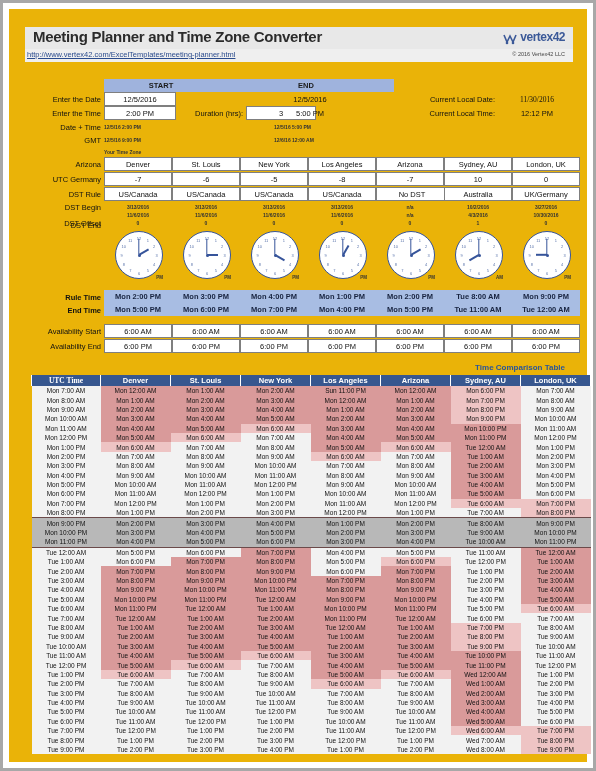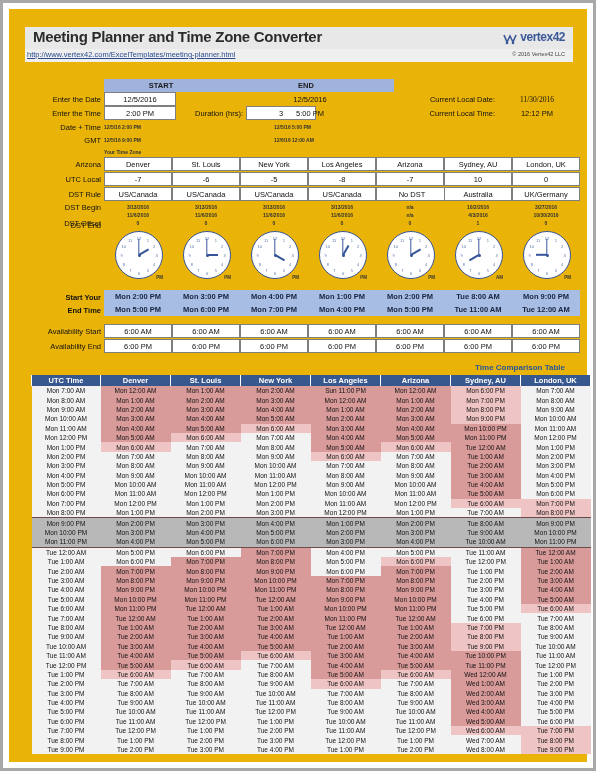--- a/index.html
+++ b/index.html
@@ -101,26 +101,26 @@
   <div class="tiny" style="left:95px;top:115px;width:80px;text-align:left;">12/5/16 2:00 PM</div>
   <div class="tiny" style="left:265px;top:115px;width:80px;text-align:left;">12/5/16 5:00 PM</div>
 
   <div class="lbl" style="left:10px;top:127px;width:82px;">GMT</div>
   <div class="tiny" style="left:95px;top:128px;width:80px;text-align:left;">12/5/16 9:00 PM</div>
   <div class="tiny" style="left:265px;top:128px;width:85px;text-align:left;">12/6/16 12:00 AM</div>
 
   <div class="tiny" style="left:95px;top:140px;width:80px;text-align:left;">Your Time Zone</div>
 
   <div class="lbl" style="left:10px;top:151px;width:82px;">Arizona</div>
-  <div class="lbl" style="left:10px;top:166px;width:82px;">UTC Local</div>
+  <div class="lbl" style="left:10px;top:166px;width:82px;">UTC Germany</div>
   <div class="lbl" style="left:10px;top:181px;width:82px;">DST Rule</div>
   <div class="lbl" style="left:10px;top:194px;width:82px;">DST Begin</div>
   <div class="lbl" style="left:10px;top:212px;width:82px;">DST End</div>
   <div class="lbl" style="left:10px;top:210px;width:82px;">DST Offset</div>
-  <div class="lbl" style="left:10px;top:284px;width:82px;font-weight:bold;">Start Your</div>
+  <div class="lbl" style="left:10px;top:284px;width:82px;font-weight:bold;">Rule Time</div>
   <div class="lbl" style="left:10px;top:297px;width:82px;font-weight:bold;">End Time</div>
   <div class="lbl" style="left:8px;top:318px;width:84px;">Availability Start</div>
   <div class="lbl" style="left:8px;top:333px;width:84px;text-align:right;">Availability End</div>
 
   <div id="zone-cols">
         <div class="loccell" style="left:95px;top:148px;width:68px;height:14px;">Denver</div>
         <div class="loccell" style="left:95px;top:163px;width:68px;height:14px;">-7</div>
         <div class="loccell" style="left:95px;top:178px;width:68px;height:14px;">US/Canada</div>
         <div class="tiny" style="left:95px;top:195px;width:68px;">3/13/2016</div>
         <div class="tiny" style="left:95px;top:203px;width:68px;">11/6/2016</div>
@@ -314,21 +314,21 @@
         <div class="seband" style="left:503px;top:281px;width:68px;height:13px;">Mon 9:00 PM</div>
         <div class="seband" style="left:503px;top:294px;width:68px;height:13px;">Tue 12:00 AM</div>
         <div class="loccell" style="left:503px;top:315px;width:68px;height:14px;">6:00 AM</div>
         <div class="loccell" style="left:503px;top:330px;width:68px;height:14px;">6:00 PM</div>
       </div>
 
   <div class="cmp-title" style="right:22px;top:354px;">Time Comparison Table</div>
   <table class="cmp">
     <thead>
           <tr id="cmp-head">
-            <th style="width: 68px;">UTC Time</th>
+            <th style="width: 68px; font-family: Liberation Serif, serif;">UTC Time</th>
             <th style="width: 69px;">Denver</th>
             <th style="width: 69px;">St. Louis</th>
             <th style="width: 69px;">New York</th>
             <th style="width: 69px;">Los Angeles</th>
             <th style="width: 69px;">Arizona</th>
             <th style="width: 69px;">Sydney, AU</th>
             <th style="width: 69px;">London, UK</th>
           </tr>
         </thead>
     <tbody id="cmp-body">

